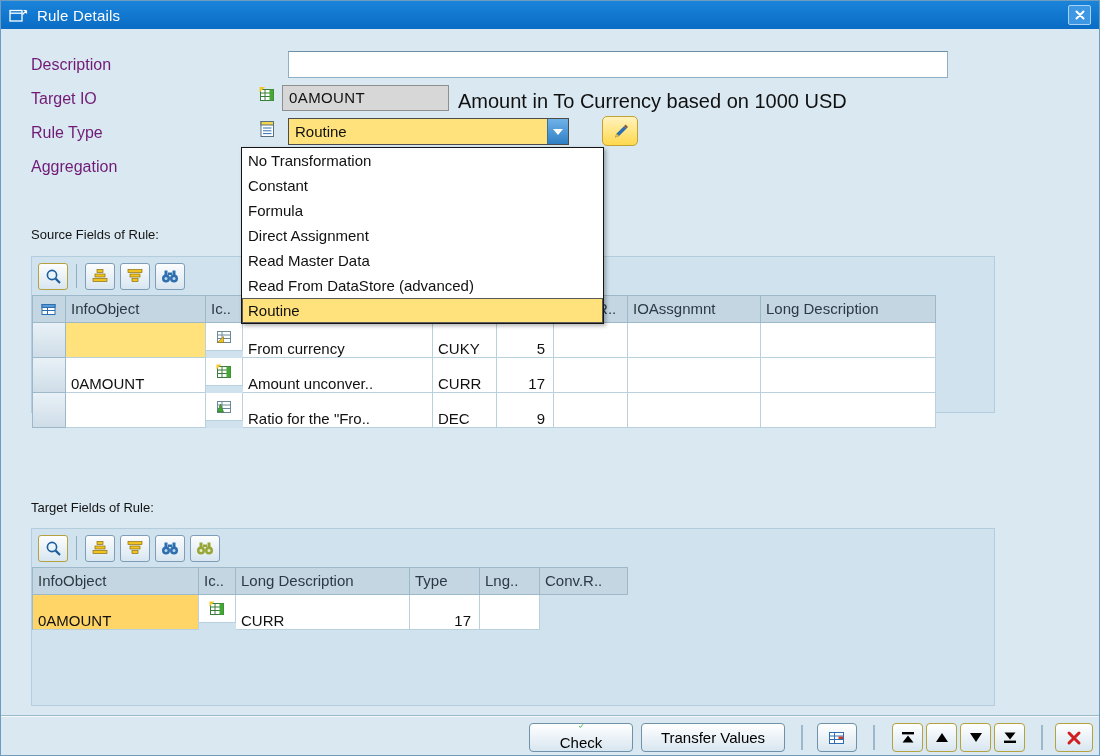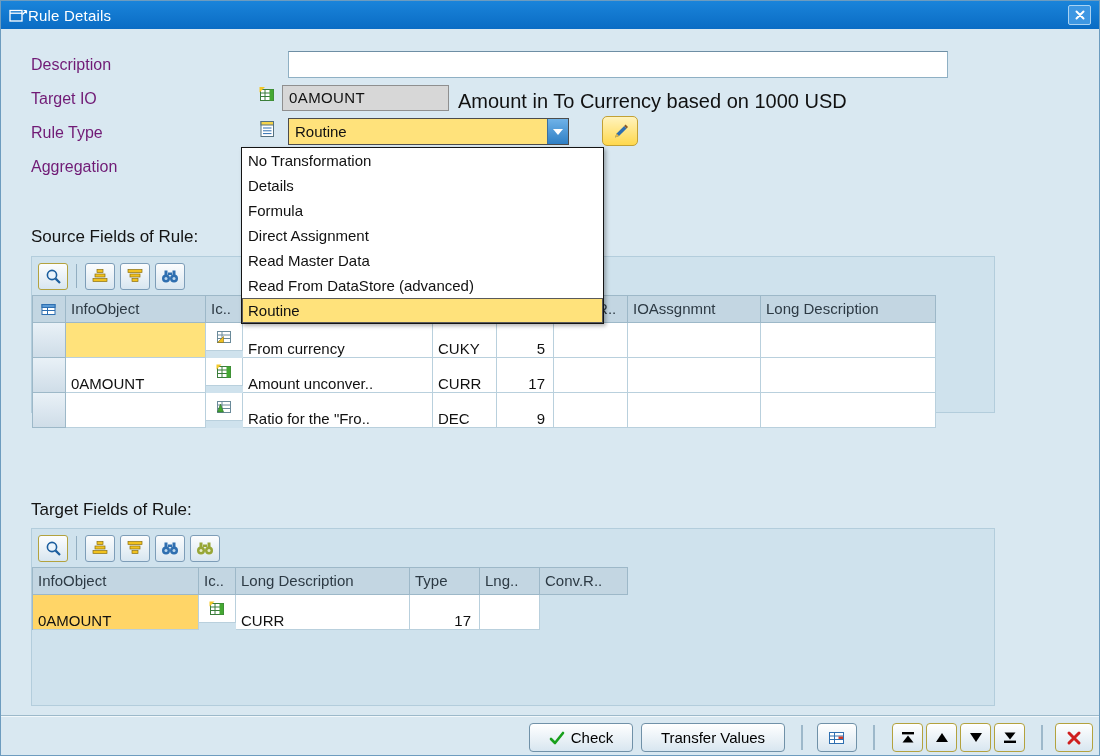--- a/index.html
+++ b/index.html
@@ -4,26 +4,26 @@
 <style>
   * { margin:0; padding:0; box-sizing:border-box; }
   html,body { background:#555; }
   body { font-family:"Liberation Sans", sans-serif; font-size:15px; color:#111; }
   #dialog { position:relative; width:1100px; height:756px; background:#d9e8f1; overflow:hidden; border:1px solid #6d9cbf; }
 
   
   #titlebar { position:absolute; left:0; top:0; width:100%; height:28px;
     background:linear-gradient(#1a84da,#0a6cc4); display:flex; align-items:center; }
   #titlebar .ticon { margin-left:8px; display:flex; }
-  #titlebar .ttext { color:#fff; font-size:15px; letter-spacing:.2px; }
+  #titlebar .ttext { margin-left:9px; color:#fff; font-size:15px; letter-spacing:.2px; }
   #closebtn { position:absolute; right:8px; top:4px; width:23px; height:20px; background:#3e97e2;
     border:1px solid #a9d2f2; border-radius:2px; display:flex; align-items:center; justify-content:center; cursor:pointer; }
 
   .flabel { position:absolute; left:30px; font-size:16px; color:#701a75; }
-  .seclabel { position:absolute; left:30px; font-size:17px; color:#141414; }
+  .seclabel { position:absolute; left:30px; font-size:13px; color:#141414; }
   .icon-abs { position:absolute; display:flex; }
 
   #desc-input { position:absolute; left:287px; top:50px; width:660px; height:27px; background:#fff;
     border:1px solid #8fb0c4; border-top-color:#6e8ea4; padding:0 6px; font:15px "Liberation Sans",sans-serif; }
   #targetio-field { position:absolute; left:281px; top:84px; width:167px; height:26px; background:#d7d7d7;
     border:1px solid #8f8f8f; padding:3px 6px; letter-spacing:.4px; white-space:nowrap; overflow:hidden; }
   #targetio-desc { position:absolute; left:457px; top:89px; font-size:20px; }
 
   #ruletype-combo { position:absolute; left:287px; top:117px; width:281px; height:27px; background:#ffe27b;
     border:1px solid #4c4c4c; display:flex; cursor:pointer; }
@@ -62,21 +62,21 @@
   .dc.selc { background:linear-gradient(#e9f1f7,#cfdde8); border-right:1px solid #9db8c8; border-bottom:1px solid #9db8c8; cursor:pointer; }
   .dc.iconc { display:flex; align-items:center; justify-content:center; padding:0; }
   .hc.selh { display:flex; align-items:center; justify-content:center; padding:0; }
   .dc.yellow { background:#ffe27b; }
   .dc.orange { background:#ffd567; }
 
   
   #footer { position:absolute; left:0; top:714px; width:100%; height:42px; border-top:1px solid #9cb9ca; box-shadow:inset 0 1px 0 #f2f8fb; }
   .btn { position:absolute; top:722px; height:29px; background:linear-gradient(#ffffff,#d8e6f0);
     border:1px solid #70900a8; border:1px solid #7091a8; border-radius:4px; font:15px "Liberation Sans",sans-serif;
-    display:flex; align-items:center; justify-content:center; gap:6px; cursor:pointer; color:#000; }
+    display:flex; align-items:center; justify-content:center; gap:6px; cursor:pointer; color:#000;flex-direction:column; }
   .btn.y { border-color:#b3a23e; }
   .fsep { position:absolute; top:724px; width:2px; height:25px; background:#9db8ca; }
 </style>
 </head>
 <body>
 
 <div id="dialog">
 
   <div id="titlebar">
     <span class="ticon">
@@ -317,21 +317,21 @@
           </svg>
       </div>
       <div class="dc">CURR</div>
       <div class="dc num">17</div>
       <div class="dc"></div>
     </div>
   </div>
 
   <div id="dropdown">
     <div class="item">No Transformation</div>
-    <div class="item">Details</div>
+    <div class="item">Constant</div>
     <div class="item">Formula</div>
     <div class="item">Direct Assignment</div>
     <div class="item">Read Master Data</div>
     <div class="item">Read From DataStore (advanced)</div>
     <div class="item selected">Routine</div>
   </div>
 
   <div id="footer"></div>
 
   <button class="btn" style="left:528px;width:104px">

